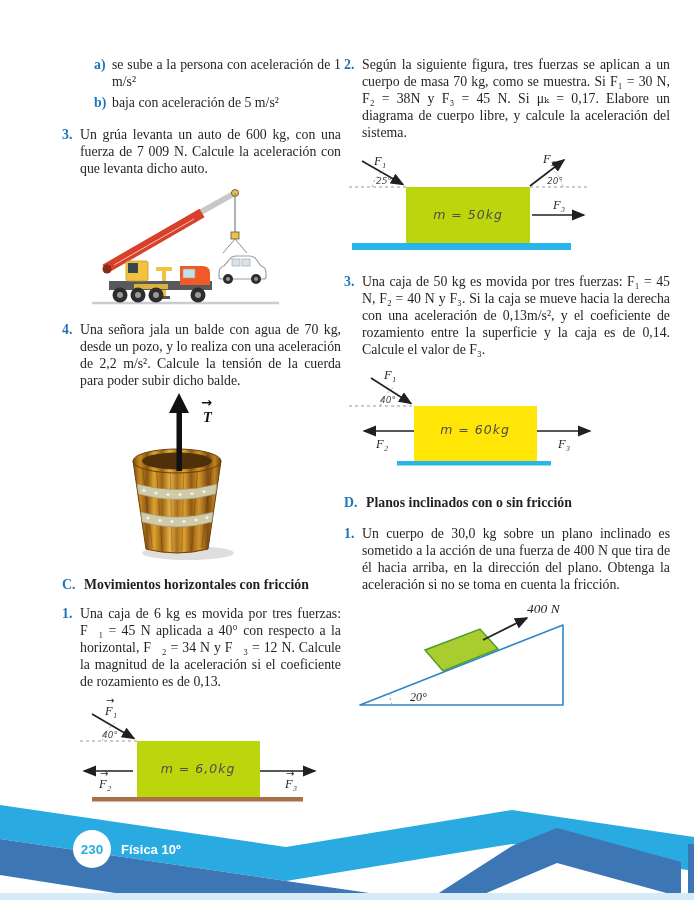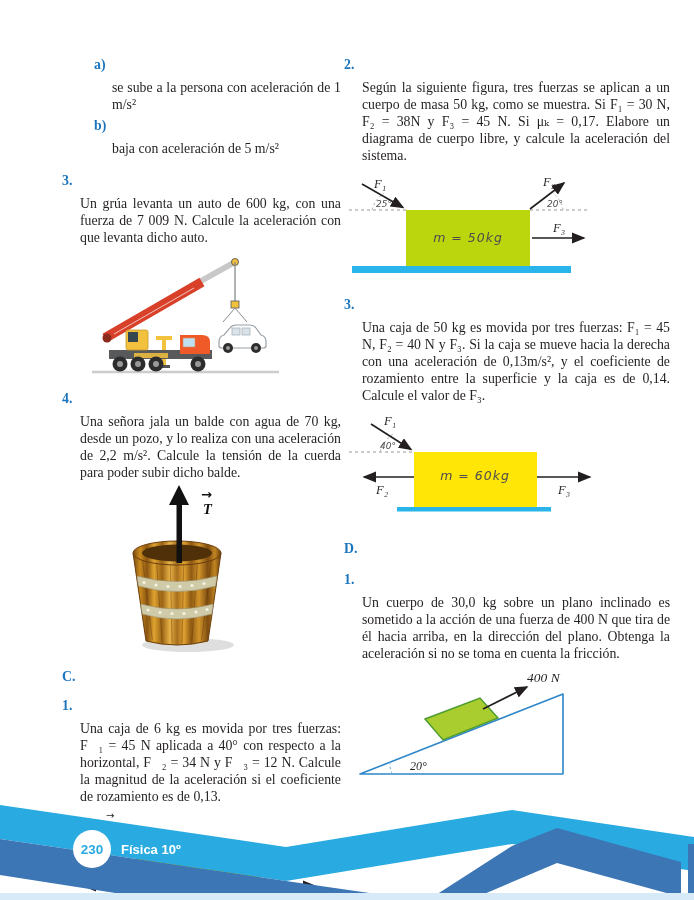--- a/index.html
+++ b/index.html
@@ -3,21 +3,21 @@
 <meta charset="utf-8">
 <style>
   html,body{margin:0;padding:0;background:#fff;}
   .page{position:relative;width:694px;height:900px;background:#fff;overflow:hidden;
         font-family:"Liberation Serif","DejaVu Serif",serif;color:#231F20;}
   .col{position:absolute;top:56px;}
   .col-left{left:62px;width:279px;}
   .col-right{left:344px;width:326px;}
   .prob{display:flex;font-size:13.8px;line-height:17px;text-align:justify;}
   .pnum{color:#1C75BC;font-weight:bold;flex:0 0 18px;}
-  .ptext{flex:1;margin-top:23px;}
+  .ptext{flex:1;}
   .subitem{margin-left:32px;}
   .subitem .pnum{flex:0 0 18px;}
   .sechead{display:flex;font-size:13.8px;line-height:17px;font-weight:bold;}
   .sechead .letter{color:#1C75BC;flex:0 0 22px;}
   .figwrap{position:relative;font-style:italic;}
   svg{display:block;}
   .flabel{font-family:"Liberation Serif","DejaVu Serif",serif;font-size:12.5px;fill:#231F20;}
   .anglbl{font-family:"DejaVu Sans","Liberation Sans",sans-serif;font-size:9px;fill:#4d4d4d;}
   .masslbl{font-family:"DejaVu Sans","Liberation Sans",sans-serif;font-size:12.5px;fill:#4d4d4d;letter-spacing:1px;}
   .serif13{font-family:"Liberation Serif","DejaVu Serif",serif;font-size:13.5px;fill:#231F20;}
@@ -162,20 +162,21 @@
           <circle cx="68" cy="130.5" r="1.6" fill="#F5F2E0"></circle>
             <circle cx="80" cy="130.5" r="1.6" fill="#F5F2E0"></circle>
           <circle cx="92" cy="129" r="1.6" fill="#F5F2E0"></circle>
             <circle cx="103" cy="126.5" r="1.6" fill="#F5F2E0"></circle>
         </g>
       </svg>
     </div>
 
     <div class="sechead" style="margin-top:10px">
       <span class="letter">C.</span>
+      <span>Movimientos horizontales con fricción</span>
     </div>
 
     <div class="prob" style="margin-top:12px">
       <span class="pnum">1.</span>
       <div class="ptext">Una caja de 6 kg es movida por tres fuerzas: F⃗₁ = 45 N aplicada a 40° con respecto a la horizontal, F⃗₂ = 34 N y F⃗₃ = 12 N. Calcule la magnitud de la aceleración si el coeficiente de rozamiento es de 0,13.</div>
     </div>
 
     <div class="figwrap" style="margin:6px 0 0 -2px">
       <svg width="300" height="112" viewBox="0 0 300 112">
         <rect x="32" y="101" width="211" height="4.5" fill="#A8714A"></rect>
@@ -194,21 +195,21 @@
         <text x="225" y="92" class="veclbl">F₃</text>
         <text x="138" y="77" text-anchor="middle" class="masslbl">m = 6,0kg</text>
       </svg>
     </div>
   </div>
 
   <div class="col col-right">
 
     <div class="prob">
       <span class="pnum">2.</span>
-      <div class="ptext">Según la siguiente figura, tres fuerzas se aplican a un cuerpo de masa 50 kg, como se muestra. Si  F₁ = 30 N, F₂ = 38N y F₃ = 45 N. Si μₖ = 0,17. Elabore un diagrama de cuerpo libre, y calcule la aceleración del sistema.</div>
+      <div class="ptext">Según la siguiente figura, tres fuerzas se aplican a un cuerpo de masa 70 kg, como se muestra. Si  F₁ = 30 N, F₂ = 38N y F₃ = 45 N. Si μₖ = 0,17. Elabore un diagrama de cuerpo libre, y calcule la aceleración del sistema.</div>
     </div>
 
     <div class="figwrap" style="margin-top:12px">
       <svg width="326" height="106" viewBox="0 0 326 106">
         <rect x="8" y="90" width="219" height="7" fill="#29B5EA"></rect>
         <rect x="62" y="34" width="124" height="56" fill="#BCD60E"></rect>
         <line x1="5" y1="34" x2="62" y2="34" stroke="#999" stroke-width="1" stroke-dasharray="3,3"></line>
         <line x1="186" y1="34" x2="243" y2="34" stroke="#999" stroke-width="1" stroke-dasharray="3,3"></line>
         <path d="M28,34 Q31,23 40,17" fill="none" stroke="#aaa" stroke-width="0.9" stroke-dasharray="2.5,2.5"></path>
         <path d="M219,34 Q217,23 208,16" fill="none" stroke="#aaa" stroke-width="0.9" stroke-dasharray="2.5,2.5"></path>
@@ -241,20 +242,21 @@
         <text x="40" y="11" class="flabel">F₁</text>
         <text x="36" y="35" class="anglbl">40°</text>
         <text x="32" y="80" class="flabel">F₂</text>
         <text x="214" y="80" class="flabel">F₃</text>
         <text x="131" y="66" text-anchor="middle" class="masslbl">m = 60kg</text>
       </svg>
     </div>
 
     <div class="sechead" style="margin-top:26px">
       <span class="letter">D.</span>
+      <span>Planos inclinados con o sin fricción</span>
     </div>
 
     <div class="prob" style="margin-top:14px">
       <span class="pnum">1.</span>
       <div class="ptext">Un cuerpo de 30,0 kg sobre un plano inclinado es sometido a la acción de una fuerza de 400 N que tira de él hacia arriba, en la dirección del plano. Obtenga la aceleración si no se toma en cuenta la fricción.</div>
     </div>
 
     <div class="figwrap" style="margin:4px 0 0 6px">
       <svg width="320" height="140" viewBox="0 0 320 140">
         <polygon points="10,108 213,108 213,28" fill="#ffffff" stroke="#2E86C8" stroke-width="1.6" stroke-linejoin="round"></polygon>

